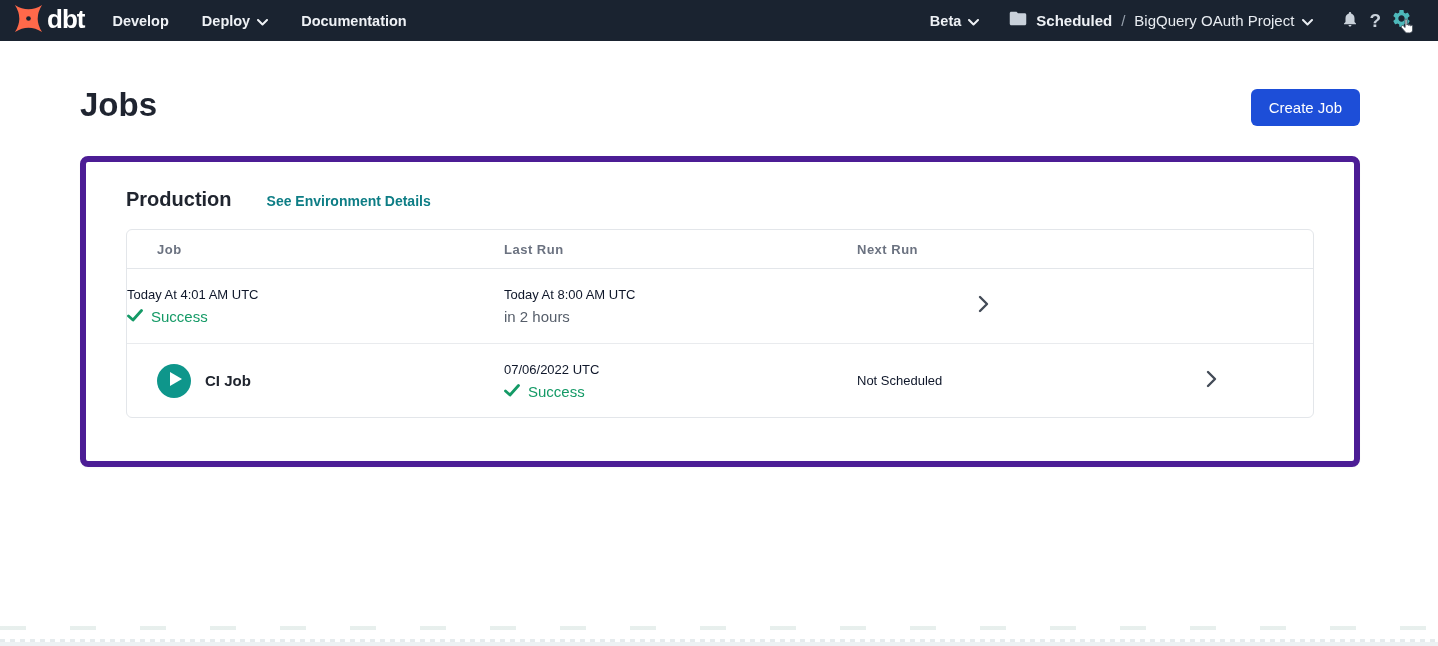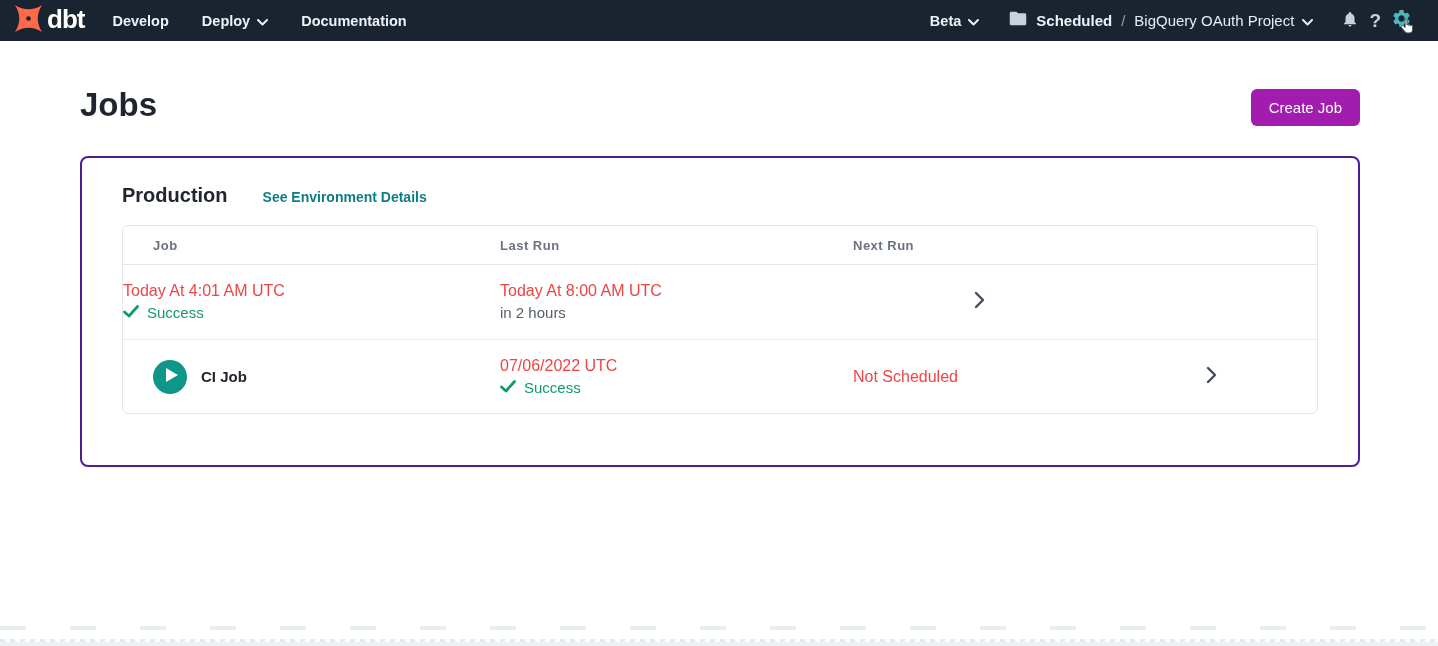--- a/index.html
+++ b/index.html
@@ -24,44 +24,44 @@
   .project-group .proj { color:#e8ecf1; font-size:15px; font-weight:400; margin-left:9px; }
   .project-group .chev { margin-left:8px; }
   .icon-btn { display:flex; align-items:center; justify-content:center; cursor:pointer; }
   .bell-btn { margin-left:28px; }
   .help-btn { margin-left:10px; color:#c9d1da; font-size:19px; font-weight:800; }
   .gear-btn { margin-left:10px; position:relative; }
   .cursor-glyph { position:absolute; left:8px; top:10px; }
 
   
   .page-title { position:absolute; left:80px; top:85px; font-size:33px; line-height:40px; font-weight:700; color:#1f2430; }
-  .create-btn { position:absolute; right:78px; top:89px; height:37px; padding:0 18px; background:#a21caf;
+  .create-btn { position:absolute; right:78px; top:89px; height:37px; padding:0 18px; background:#1d4ed8;
                 color:#ffffff; font-size:15px; font-weight:400; border:none; border-radius:6px;
                 display:flex; align-items:center; cursor:pointer; font-family:inherit; }
 
   
   .card { position:absolute; left:80px; top:156px; width:1280px; height:311px; background:#ffffff;
-          border:2px solid #4c1d95; border-radius:8px; box-shadow:0 1px 2px rgba(16,24,40,.03); }
+          border:6px solid #4c1d95; border-radius:8px; box-shadow:0 1px 2px rgba(16,24,40,.03); }
   .card-head { display:flex; align-items:baseline; padding:26px 40px 0 40px; }
   .env-name { font-size:20px; font-weight:700; color:#20252f; }
   .env-link { font-size:14px; font-weight:700; color:#0d7d85; margin-left:35px; cursor:pointer; }
 
   
   .table { margin:18px 40px 0 40px; border:1px solid #e3e6ea; border-radius:6px; overflow:hidden; }
   .thead, .trow { display:grid; grid-template-columns:377px 353px 252px 1fr; align-items:center; }
   .thead { height:39px; border-bottom:1px solid #e3e6ea; }
   .th { font-size:13px; font-weight:700; color:#6b7280; letter-spacing:0.5px; }
   .th:first-child { padding-left:30px; }
   .trow { height:74px; cursor:pointer; }
   .trow + .trow { border-top:1px solid #e9ebee; }
   .cell-job { display:flex; align-items:center; padding-left:30px; gap:14px; }
   .play-btn { width:34px; height:34px; border-radius:50%; background:#0e968b; display:flex;
               align-items:center; justify-content:center; flex-shrink:0; cursor:pointer; }
   .job-name { font-size:15px; font-weight:700; color:#20252f; }
-  .cell-lines .l1 { font-size:16px; color:#ef4444; line-height:20px; }
+  .cell-lines .l1 { font-size:13px; color:#0f172a; line-height:20px; }
   .cell-lines .l2 { display:flex; align-items:center; gap:8px; margin-top:2px; font-size:15px; line-height:20px; }
   .status-success { color:#149a66; }
   .muted { color:#565e6a; }
   .cell-chev { display:flex; justify-content:center; align-items:center; }
 
   
   .bottom-dashes { position:absolute; left:0; top:626px; width:100%; height:4px;
     background:repeating-linear-gradient(90deg, rgba(203,220,215,.45) 0 26px, transparent 26px 70px); }
   .bottom-dots { position:absolute; left:0; top:639px; width:100%; height:3px;
     background:repeating-linear-gradient(90deg, rgba(190,205,210,.4) 0 5px, transparent 5px 10px); }

